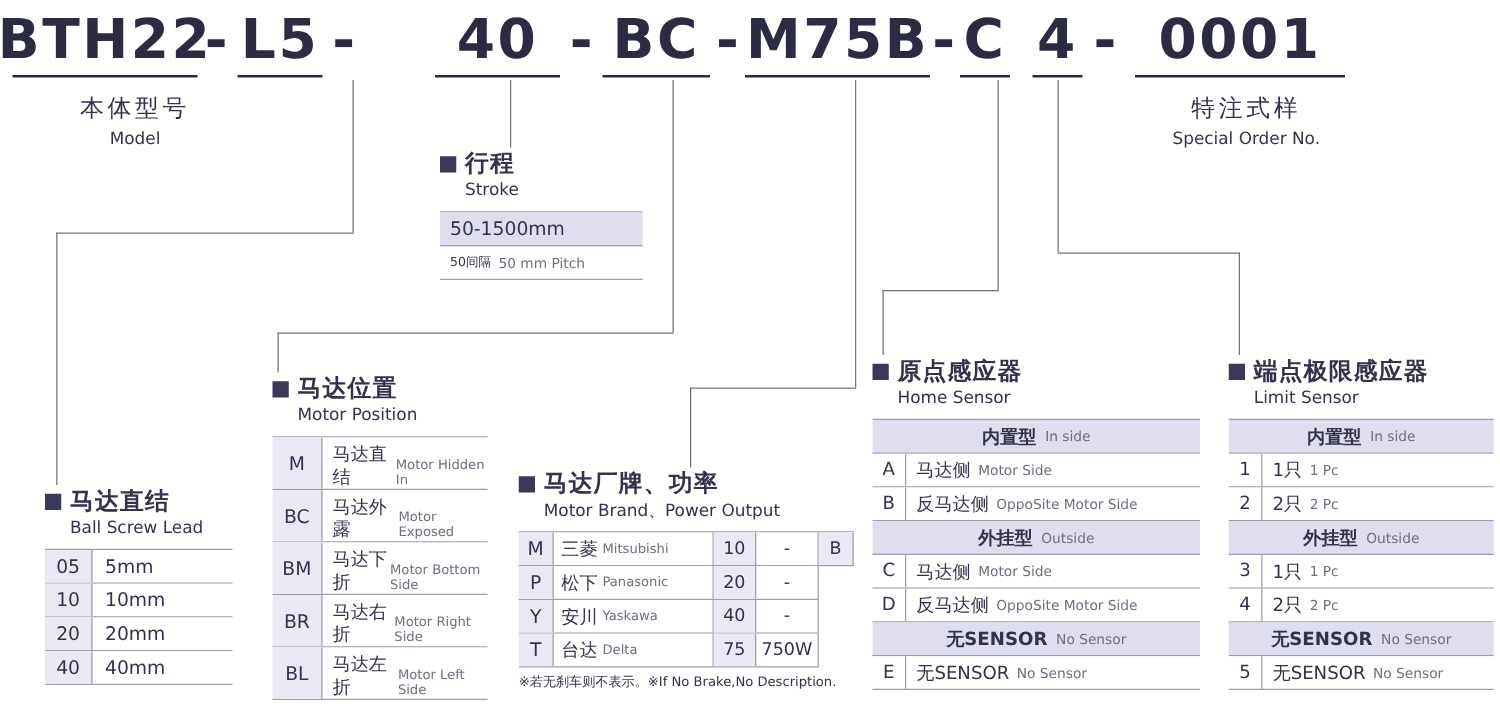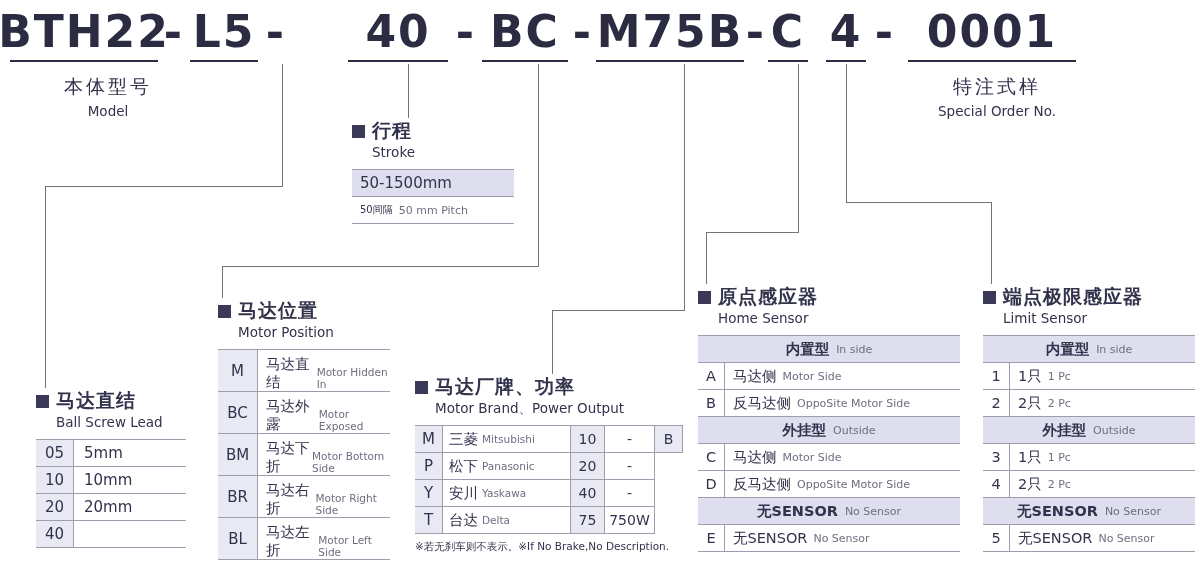--- a/index.html
+++ b/index.html
@@ -149,20 +149,21 @@
       <div class="trow h27">
         <div class="cell code sep w38">10</div>
         <div class="cell val">10mm</div>
       </div>
       <div class="trow h27">
         <div class="cell code sep w38">20</div>
         <div class="cell val">20mm</div>
       </div>
       <div class="trow h27">
         <div class="cell code sep w38">40</div>
+        <div class="cell val">40mm</div>
       </div>
     </div>
   </div>
 
   <div class="section" style="left:218px;top:298px;width:172px">
     <div class="sec-head">
       <span class="bullet"></span>
       <span>马达位置</span>
     </div>
     <div class="sec-en">Motor Position</div>

